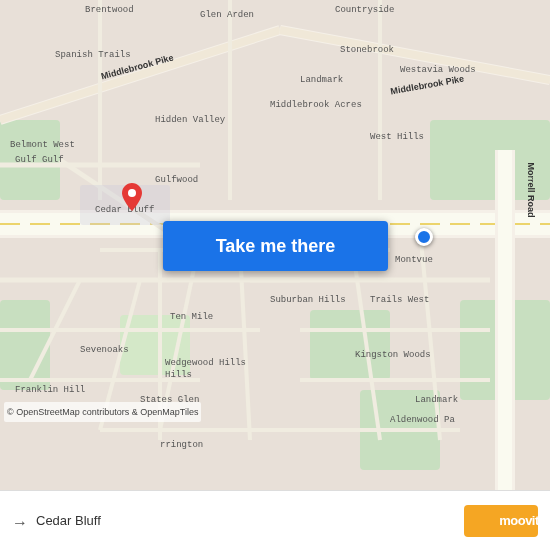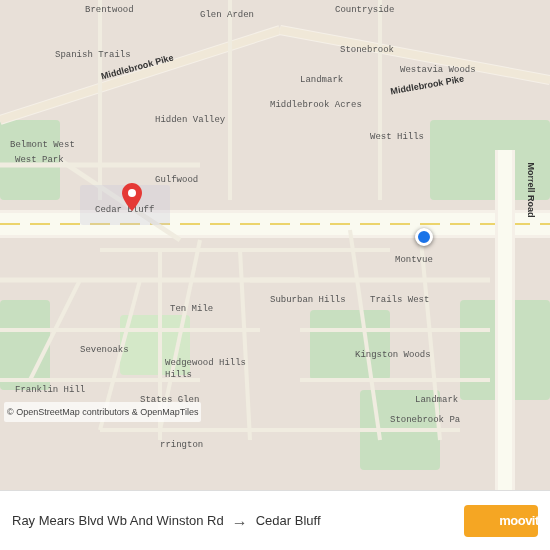--- a/index.html
+++ b/index.html
@@ -212,57 +212,57 @@
   <span class="area-label" style="left:335px;top:5px">Countryside</span>
   <span class="area-label" style="left:200px;top:10px">Glen Arden</span>
   <span class="area-label" style="left:85px;top:5px">Brentwood</span>
   <span class="area-label" style="left:340px;top:45px">Stonebrook</span>
   <span class="area-label" style="left:55px;top:50px">Spanish Trails</span>
   <span class="area-label" style="left:300px;top:75px">Landmark</span>
   <span class="area-label" style="left:400px;top:65px">Westavia Woods</span>
   <span class="area-label" style="left:270px;top:100px">Middlebrook Acres</span>
   <span class="area-label" style="left:155px;top:115px">Hidden Valley</span>
   <span class="area-label" style="left:10px;top:140px">Belmont West</span>
-  <span class="area-label" style="left:15px;top:155px">West Park</span>
+  <span class="area-label" style="left:15px;top:155px">Gulf Gulf</span>
   <span class="area-label" style="left:370px;top:132px">West Hills</span>
   <span class="area-label" style="left:155px;top:175px">Gulfwood</span>
   <span class="area-label" style="left:95px;top:205px">Cedar Bluff</span>
   <span class="area-label" style="left:395px;top:255px">Montvue</span>
-  <span class="area-label" style="left:170px;top:304px">Ten Mile</span>
+  <span class="area-label" style="left:170px;top:312px">Ten Mile</span>
   <span class="area-label" style="left:270px;top:295px">Suburban Hills</span>
   <span class="area-label" style="left:370px;top:295px">Trails West</span>
   <span class="area-label" style="left:80px;top:345px">Sevenoaks</span>
   <span class="area-label" style="left:165px;top:358px">Wedgewood Hills</span>
   <span class="area-label" style="left:165px;top:370px">Hills</span>
   <span class="area-label" style="left:355px;top:350px">Kingston Woods</span>
   <span class="area-label" style="left:15px;top:385px">Franklin Hill</span>
   <span class="area-label" style="left:140px;top:395px">States Glen</span>
   <span class="area-label" style="left:415px;top:395px">Landmark</span>
-  <span class="area-label" style="left:390px;top:415px">Stonebrook Pa</span>
+  <span class="area-label" style="left:390px;top:415px">Aldenwood Pa</span>
   <span class="area-label" style="left:160px;top:440px">rrington</span>
 
   <span class="road-label" style="left:100px;top:62px;transform:rotate(-15deg);font-weight:bold">Middlebrook Pike</span>
   <span class="road-label" style="left:390px;top:80px;transform:rotate(-10deg);font-weight:bold">Middlebrook Pike</span>
   <span class="road-label" style="left:503px;top:185px;transform:rotate(90deg);transform-origin:center;font-weight:bold;white-space:nowrap">Morrell Road</span>
 
   <div id="dest-pin">
     <svg viewBox="0 0 20 28" xmlns="http://www.w3.org/2000/svg">
       <path d="M10 0 C4.5 0 0 4.5 0 10 C0 17 10 28 10 28 C10 28 20 17 20 10 C20 4.5 15.5 0 10 0Z" fill="#e53935"></path>
       <circle cx="10" cy="10" r="4" fill="white"></circle>
     </svg>
   </div>
 
   <div id="origin-dot"></div>
 
+  <button id="take-me-there-btn">Take me there</button>
 
   <div id="attribution">© OpenStreetMap contributors &amp; OpenMapTiles</div>
 </div>
 
 <div id="bottom-bar">
   <div id="route-info">
-    <span id="from-label">Ray Mears Blvd Wb And Winston Rd</span>
     <span id="arrow-icon">→</span>
     <span id="to-label">Cedar Bluff</span>
   </div>
   <div id="moovit-logo">
     <div id="moovit-logo-img">moovit</div>
   </div>
 </div>
 
 </body></html>

